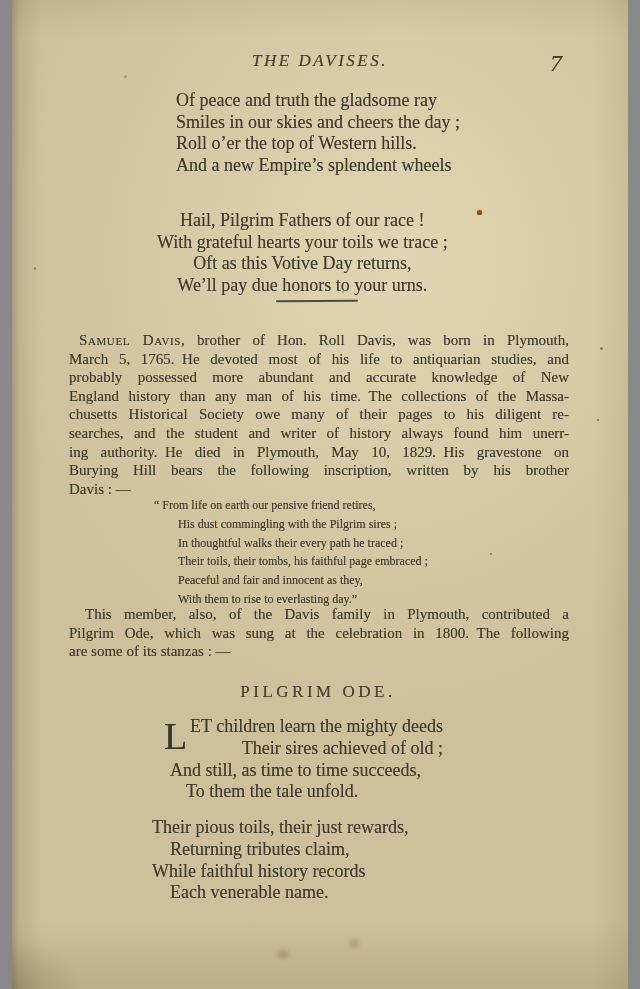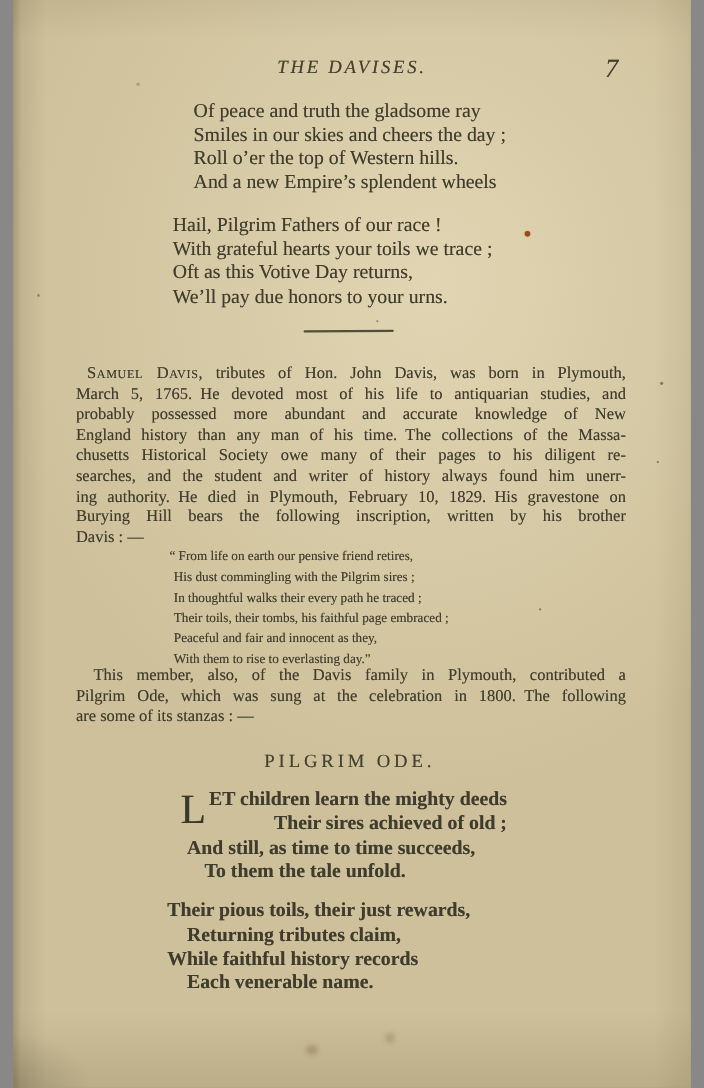--- a/index.html
+++ b/index.html
@@ -35,21 +35,21 @@
     left:538px; top:50px;
     font-style:italic;
     font-size:24px;
     color:#43402d;
   }
 
   
   .stanza { font-size:18px; line-height:21.5px; }
   .stanza .line { white-space:nowrap; }
   .stanza1 { left:145px; top:90px;margin-left:19px; }
-  .stanza2 { left:145px; top:194px; }
+  .stanza2 { left:145px; top:210px;text-align:center; }
 
   .divider {
     left:264px; top:300px; width:82px; height:2px;
     background:#514e3c; border-radius:1px;
     transform:rotate(-0.4deg);
   }
 
   
   .prose { width:500px; font-size:15px; line-height:18.6px; }
   .prose1 { left:57px; top:331px; }
@@ -60,32 +60,32 @@
     white-space:normal;
   }
   .pline.last { text-align-last:left; }
   .indent1 { text-indent:10px; }
   .indent2 { text-indent:16px; }
   .smallcaps { font-variant:small-caps; letter-spacing:0.6px; }
 
   
   .inscription { left:142px; top:496px; font-size:12px; line-height:18.8px; }
   .inscription .line { white-space:nowrap; }
-  .inscription .line.hang { margin-left:4px; }
+  .inscription .line.hang { margin-left:24px; }
 
   
   .ode-heading {
     left:56px; top:682px; width:500px;
     text-align:center;
     font-size:17px;
     letter-spacing:3.5px;
     color:#45422f;
   }
   .ode { font-size:18px; line-height:21.8px; }
-  .ode .line { white-space:nowrap; height:21.8px;font-weight:bold; }
+  .ode .line { white-space:nowrap; height:21.8px; }
   .ode1 { left:152px; top:716px; }
   .ode2 { left:140px; top:817px; }
   .dropcap {
     position:absolute; left:0; top:2px;
     font-size:38px; line-height:36px;
     color:#3a382b;
   }
   .ode1 .l1 { margin-left:26px; }
   .ode1 .l2 { margin-left:46px;text-align:right; }
   .ode1 .l3 { margin-left:6px; }
@@ -123,27 +123,27 @@
   <div class="abs stanza stanza2">
     <div class="line">Hail, Pilgrim Fathers of our race !</div>
     <div class="line">With grateful hearts your toils we trace ;</div>
     <div class="line">Oft as this Votive Day returns,</div>
     <div class="line">We’ll pay due honors to your urns.</div>
   </div>
 
   <div class="abs divider"></div>
 
   <div class="abs prose prose1">
-    <div class="pline indent1"><span class="smallcaps">Samuel Davis</span><span>, tributes of Hon. John Davis, was born in Plymouth,</span></div>
+    <div class="pline indent1"><span class="smallcaps">Samuel Davis</span><span>, brother of Hon. Roll Davis, was born in Plymouth,</span></div>
     <div class="pline">March 5, 1765. He devoted most of his life to antiquarian studies, and</div>
     <div class="pline">probably possessed more abundant and accurate knowledge of New</div>
     <div class="pline">England history than any man of his time. The collections of the Massa-</div>
     <div class="pline">chusetts Historical Society owe many of their pages to his diligent re-</div>
     <div class="pline">searches, and the student and writer of history always found him unerr-</div>
-    <div class="pline">ing authority. He died in Plymouth, February 10, 1829. His gravestone on</div>
+    <div class="pline">ing authority. He died in Plymouth, May 10, 1829. His gravestone on</div>
     <div class="pline">Burying Hill bears the following inscription, written by his brother</div>
     <div class="pline last">Davis : —</div>
   </div>
 
   <div class="abs inscription">
     <div class="line">“ From life on earth our pensive friend retires,</div>
     <div class="line hang">His dust commingling with the Pilgrim sires ;</div>
     <div class="line hang">In thoughtful walks their every path he traced ;</div>
     <div class="line hang">Their toils, their tombs, his faithful page embraced ;</div>
     <div class="line hang">Peaceful and fair and innocent as they,</div>

